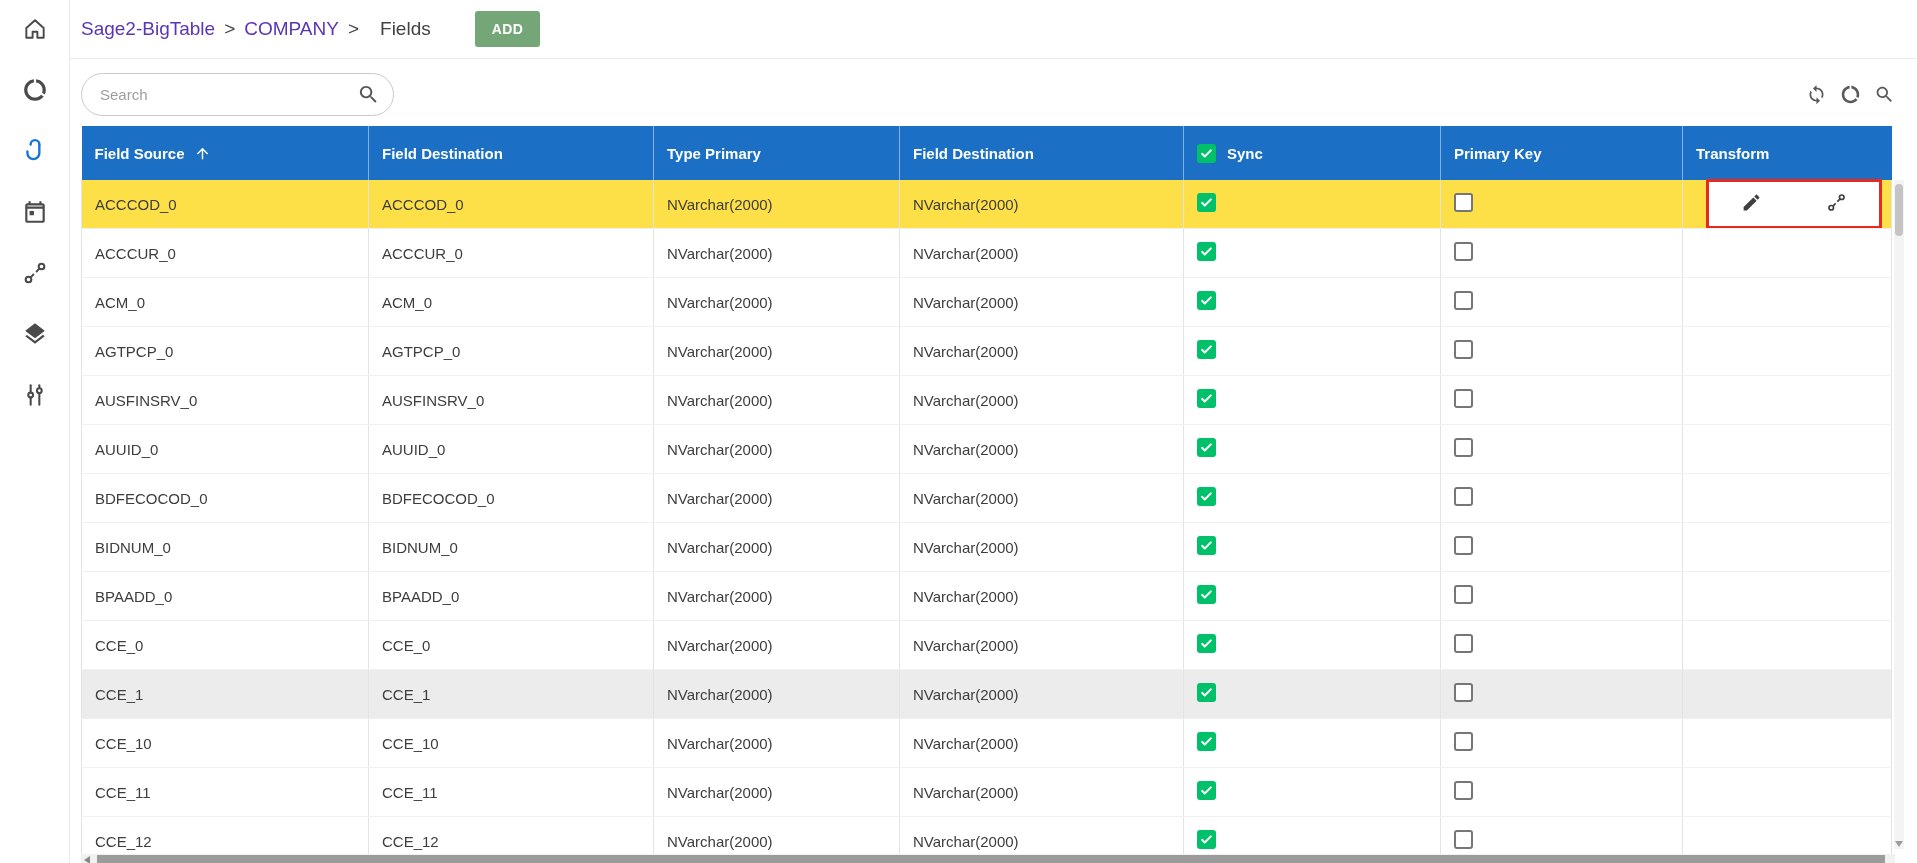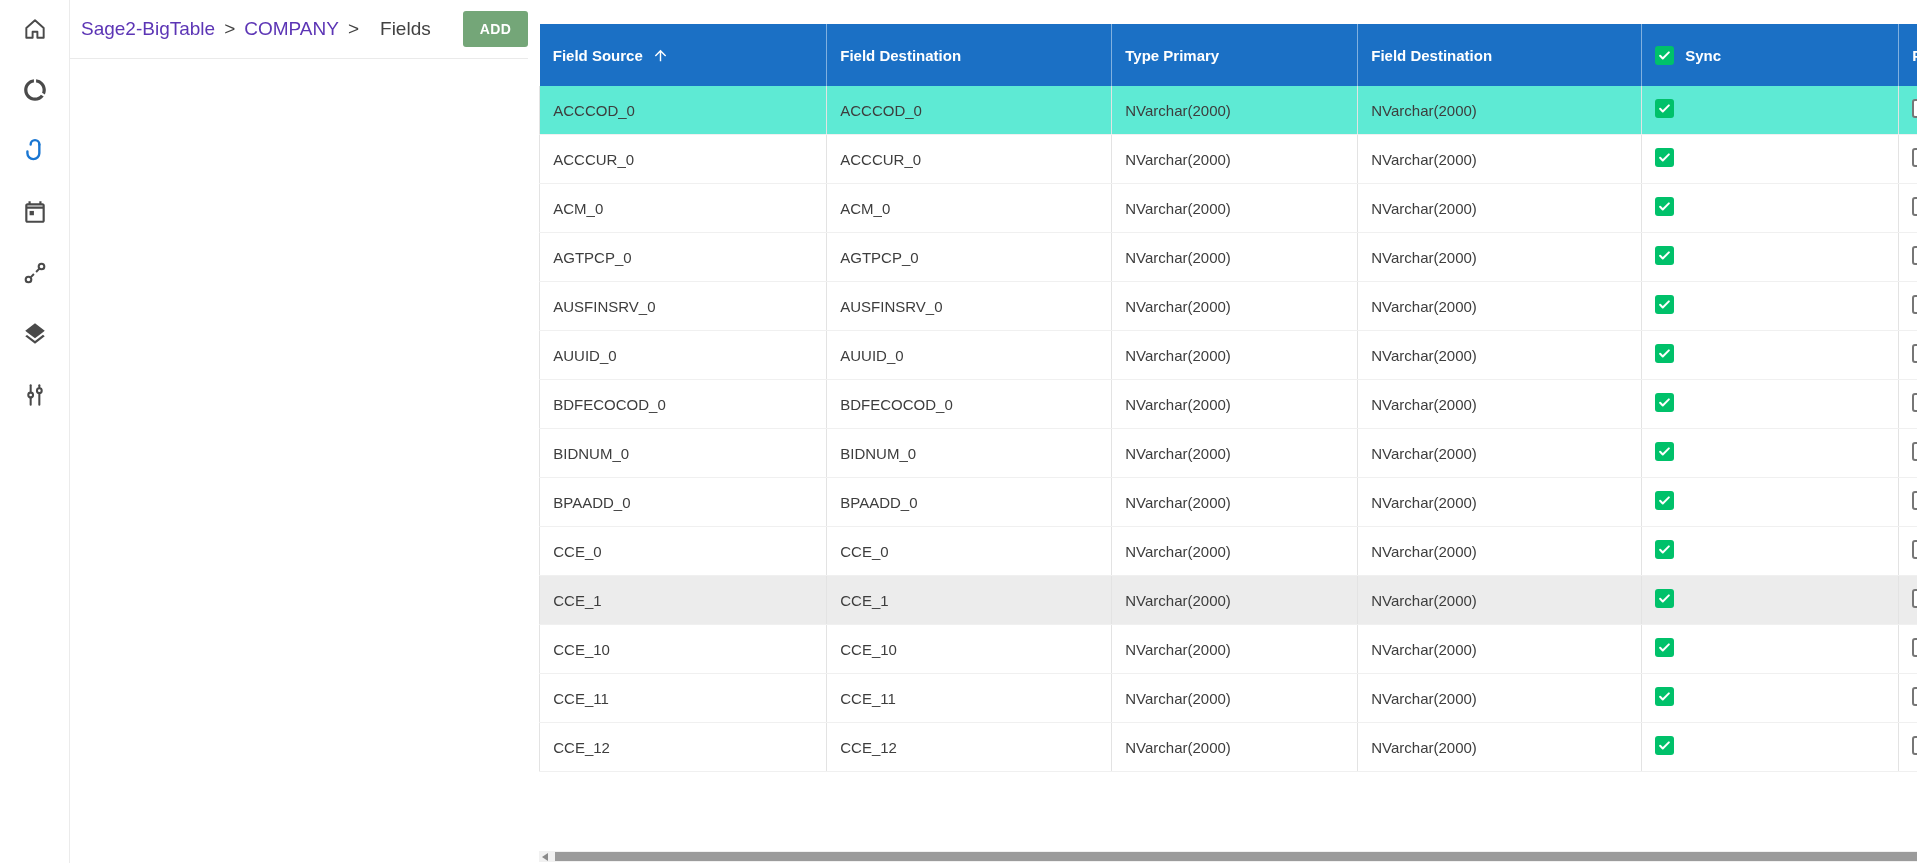--- a/index.html
+++ b/index.html
@@ -10,52 +10,52 @@
   }
   .app { display:flex; height:100%; }
 
   
   .sidebar { width:70px; height:100%; border-right:1px solid #ebebeb; display:flex; flex-direction:column; align-items:center; padding-top:16px; flex-shrink:0; background:#fff; }
   .sidebar-item { width:26px; height:26px; margin-bottom:35px; color:#4a4a4a; cursor:pointer; }
   .sidebar-item svg { width:26px; height:26px; display:block; }
   .sidebar-item.active { color:var(--active-blue); }
 
   
-  .content { flex:1; display:flex; flex-direction:row; min-width:0; }
+  .content { flex:1; display:flex; flex-direction:column; min-width:0; }
   .topbar { height:59px; display:flex; align-items:center; padding-left:11px; border-bottom:1px solid #eaeaea; flex-shrink:0; }
   .breadcrumb { font-size:19px; display:flex; align-items:center; }
   .crumb-link { color:var(--link-purple); cursor:pointer; }
   .crumb-sep { color:#424242; margin:0 9px; }
   .crumb-current { color:#424242;margin-left:12px; }
-  .add-btn { margin-left:32px; background:var(--add-green); color:#fff; border:none; font-family:inherit; font-size:14px; font-weight:bold; letter-spacing:.4px; padding:10px 17px; border-radius:3px; cursor:pointer; }
+  .add-btn { margin-left:44px; background:var(--add-green); color:#fff; border:none; font-family:inherit; font-size:14px; font-weight:bold; letter-spacing:.4px; padding:10px 17px; border-radius:3px; cursor:pointer; }
 
   .panel { position:relative; padding:14px 0 0 11px; flex:1; }
   .toolbar-row { display:flex; align-items:center; justify-content:space-between; padding-right:22px; }
   .search-box { position:relative; width:313px; height:43px; border:1px solid #c9c9c9; border-radius:22px; display:flex; align-items:center; padding:0 46px 0 18px; background:#fff; }
   .search-input { border:none; outline:none; flex:1; font-size:15px; font-family:inherit; color:#333; background:transparent; }
   .search-input::placeholder { color:#9e9e9e; }
   .search-box .search-icon { position:absolute; right:13px; top:9px; width:23px; height:23px; color:#555; }
   .search-box .search-icon svg { width:100%; height:100%; }
   .toolbar-icons { display:flex; align-items:center; gap:13px; }
   .toolbar-icon { width:21px; height:21px; color:#5a5a5a; cursor:pointer; }
   .toolbar-icon svg { width:100%; height:100%; display:block; }
 
   
   .table-wrap { margin-top:10px; width:1810px; }
   table { border-collapse:collapse; table-layout:fixed; width:1810px; }
   col.c1{width:287px} col.c2{width:285px} col.c3{width:246px} col.c4{width:284px}
   col.c5{width:257px} col.c6{width:242px} col.c7{width:209px}
-  thead th { background:var(--header-blue); color:#fff; font-size:15px; font-weight:bold; text-align:left; height:62px; padding:0 13px; }
+  thead th { background:var(--header-blue); color:#fff; font-size:15px; font-weight:bold; text-align:left; height:54px; padding:0 13px; }
   thead th + th { border-left:1px solid rgba(255,255,255,.45); }
   th .sort-icon { display:inline-block; width:17px; height:17px; vertical-align:-3px; margin-left:9px; }
   th .sort-icon svg { width:100%; height:100%; }
   th .hdr-cb { vertical-align:-4px; margin-right:11px; }
   tbody td { height:48px; font-size:15px; color:#3d3d3d; padding:0 13px; border-bottom:1px solid #f0f0f0; border-right:1px solid #e3e3e3; background:#fff; }
   tbody td:first-child { border-left:1px solid #e3e3e3; }
-  tr.shaded td { background:#5eead4; }
+  tr.shaded td { background:#fde047; }
   tr.highlighted td { background:#ececec; }
 
   .cb { display:inline-block; width:19px; height:19px; border-radius:3px; position:relative; cursor:pointer; }
   .cb-checked { background:var(--sync-green); }
   .cb-checked svg { position:absolute; left:2px; top:2px; width:15px; height:15px; }
   .cb-empty { border:2px solid #767676; background:#fff; }
 
   .transform-cell { padding:0 !important; }
   .transform-actions { display:flex; align-items:center; justify-content:space-around; height:44px; margin:2px 12px 2px 26px; background:#fff; }
   .transform-actions.annotated { box-shadow:0 0 0 3px var(--annotation-red); }
@@ -131,20 +131,45 @@
           <span class="crumb-sep">&gt;</span>
           <span class="crumb-link">COMPANY</span>
           <span class="crumb-sep">&gt;</span>
           <span class="crumb-current">Fields</span>
         </nav>
       <button class="add-btn">ADD</button>
     </header>
 
     <div class="panel">
 
+      <div class="toolbar-row">
+        <div class="search-box">
+          <input class="search-input" type="text" placeholder="Search" style="">
+          <span class="search-icon"><svg viewBox="0 0 24 24" fill="currentColor">
+                <path d="M15.5 14h-.79l-.28-.27C15.41 12.59 16 11.11 16 9.5 16 5.91 13.09 3 9.5 3S3 5.91 3 9.5 5.91 16 9.5 16c1.61 0 3.09-.59 4.23-1.57l.27.28v.79l5 5L20.49 19l-5-5zm-6 0C7.01 14 5 11.99 5 9.5S7.01 5 9.5 5 14 7.01 14 9.5 11.99 14 9.5 14z"></path>
+              </svg></span>
+        </div>
+        <div class="toolbar-icons">
+          <span class="toolbar-icon">
+              <svg viewBox="0 0 24 24" fill="currentColor">
+                <path d="M12 4V1L8 5l4 4V6c3.31 0 6 2.69 6 6 0 1.01-.25 1.97-.7 2.8l1.46 1.46C19.54 15.03 20 13.57 20 12c0-4.42-3.58-8-8-8zm0 14c-3.31 0-6-2.69-6-6 0-1.01.25-1.97.7-2.8L5.24 7.74C4.46 8.97 4 10.43 4 12c0 4.42 3.58 8 8 8v3l4-4-4-4v3z"></path>
+              </svg>
+            </span>
+          <span class="toolbar-icon">
+              <svg viewBox="0 0 24 24" fill="currentColor">
+                <path d="M13 2.05v3.03c3.39.49 6 3.39 6 6.92 0 .9-.18 1.75-.48 2.54l2.6 1.53c.56-1.24.88-2.62.88-4.07 0-5.18-3.95-9.45-9-9.95zM12 19c-3.87 0-7-3.13-7-7 0-3.53 2.61-6.43 6-6.92V2.05c-5.06.5-9 4.76-9 9.95 0 5.52 4.47 10 9.99 10 3.31 0 6.24-1.61 8.06-4.09l-2.6-1.53C16.17 17.98 14.21 19 12 19z"></path>
+              </svg>
+            </span>
+          <span class="toolbar-icon">
+              <svg viewBox="0 0 24 24" fill="currentColor">
+                <path d="M15.5 14h-.79l-.28-.27C15.41 12.59 16 11.11 16 9.5 16 5.91 13.09 3 9.5 3S3 5.91 3 9.5 5.91 16 9.5 16c1.61 0 3.09-.59 4.23-1.57l.27.28v.79l5 5L20.49 19l-5-5zm-6 0C7.01 14 5 11.99 5 9.5S7.01 5 9.5 5 14 7.01 14 9.5 11.99 14 9.5 14z"></path>
+              </svg>
+            </span>
+        </div>
+      </div>
 
       <div class="table-wrap">
         <table>
           <colgroup>
             <col class="c1">
               <col class="c2">
               <col class="c3">
               <col class="c4">
               <col class="c5">
               <col class="c6">

